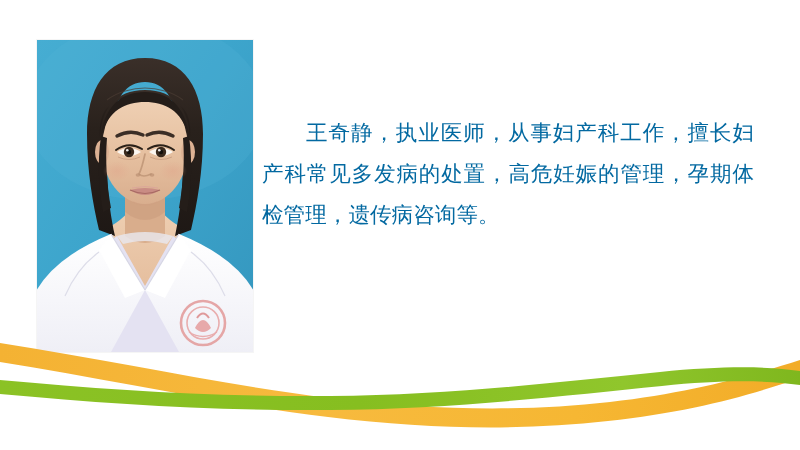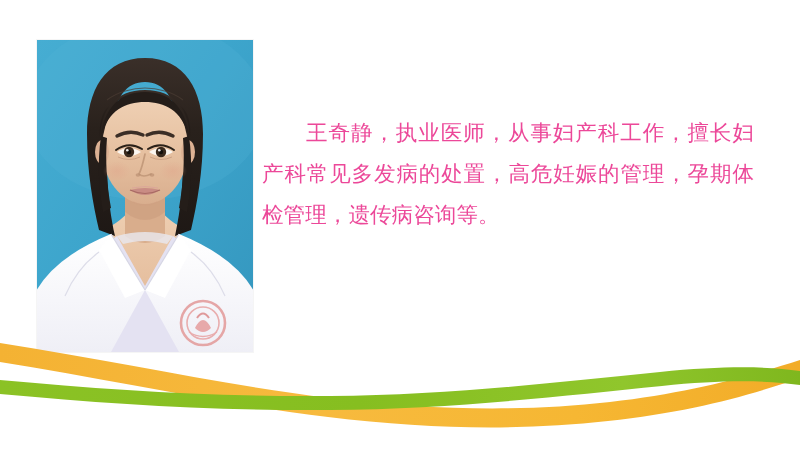--- a/index.html
+++ b/index.html
@@ -41,21 +41,21 @@
 
   
   #bio-text {
     position: absolute;
     left: 262px;
     top: 112px;
     width: 492px;
     font-family: "DejaVu Sans", "Liberation Sans", sans-serif;
     font-size: 21.5px;
     line-height: 41px;
-    color: #ec4899;
+    color: #0369a1;
     text-align: justify;
     text-justify: inter-character;
     text-indent: 44px;
     letter-spacing: 0.1px;
     white-space: normal;
     word-break: break-all;
   }
 
   
   #ribbons {

